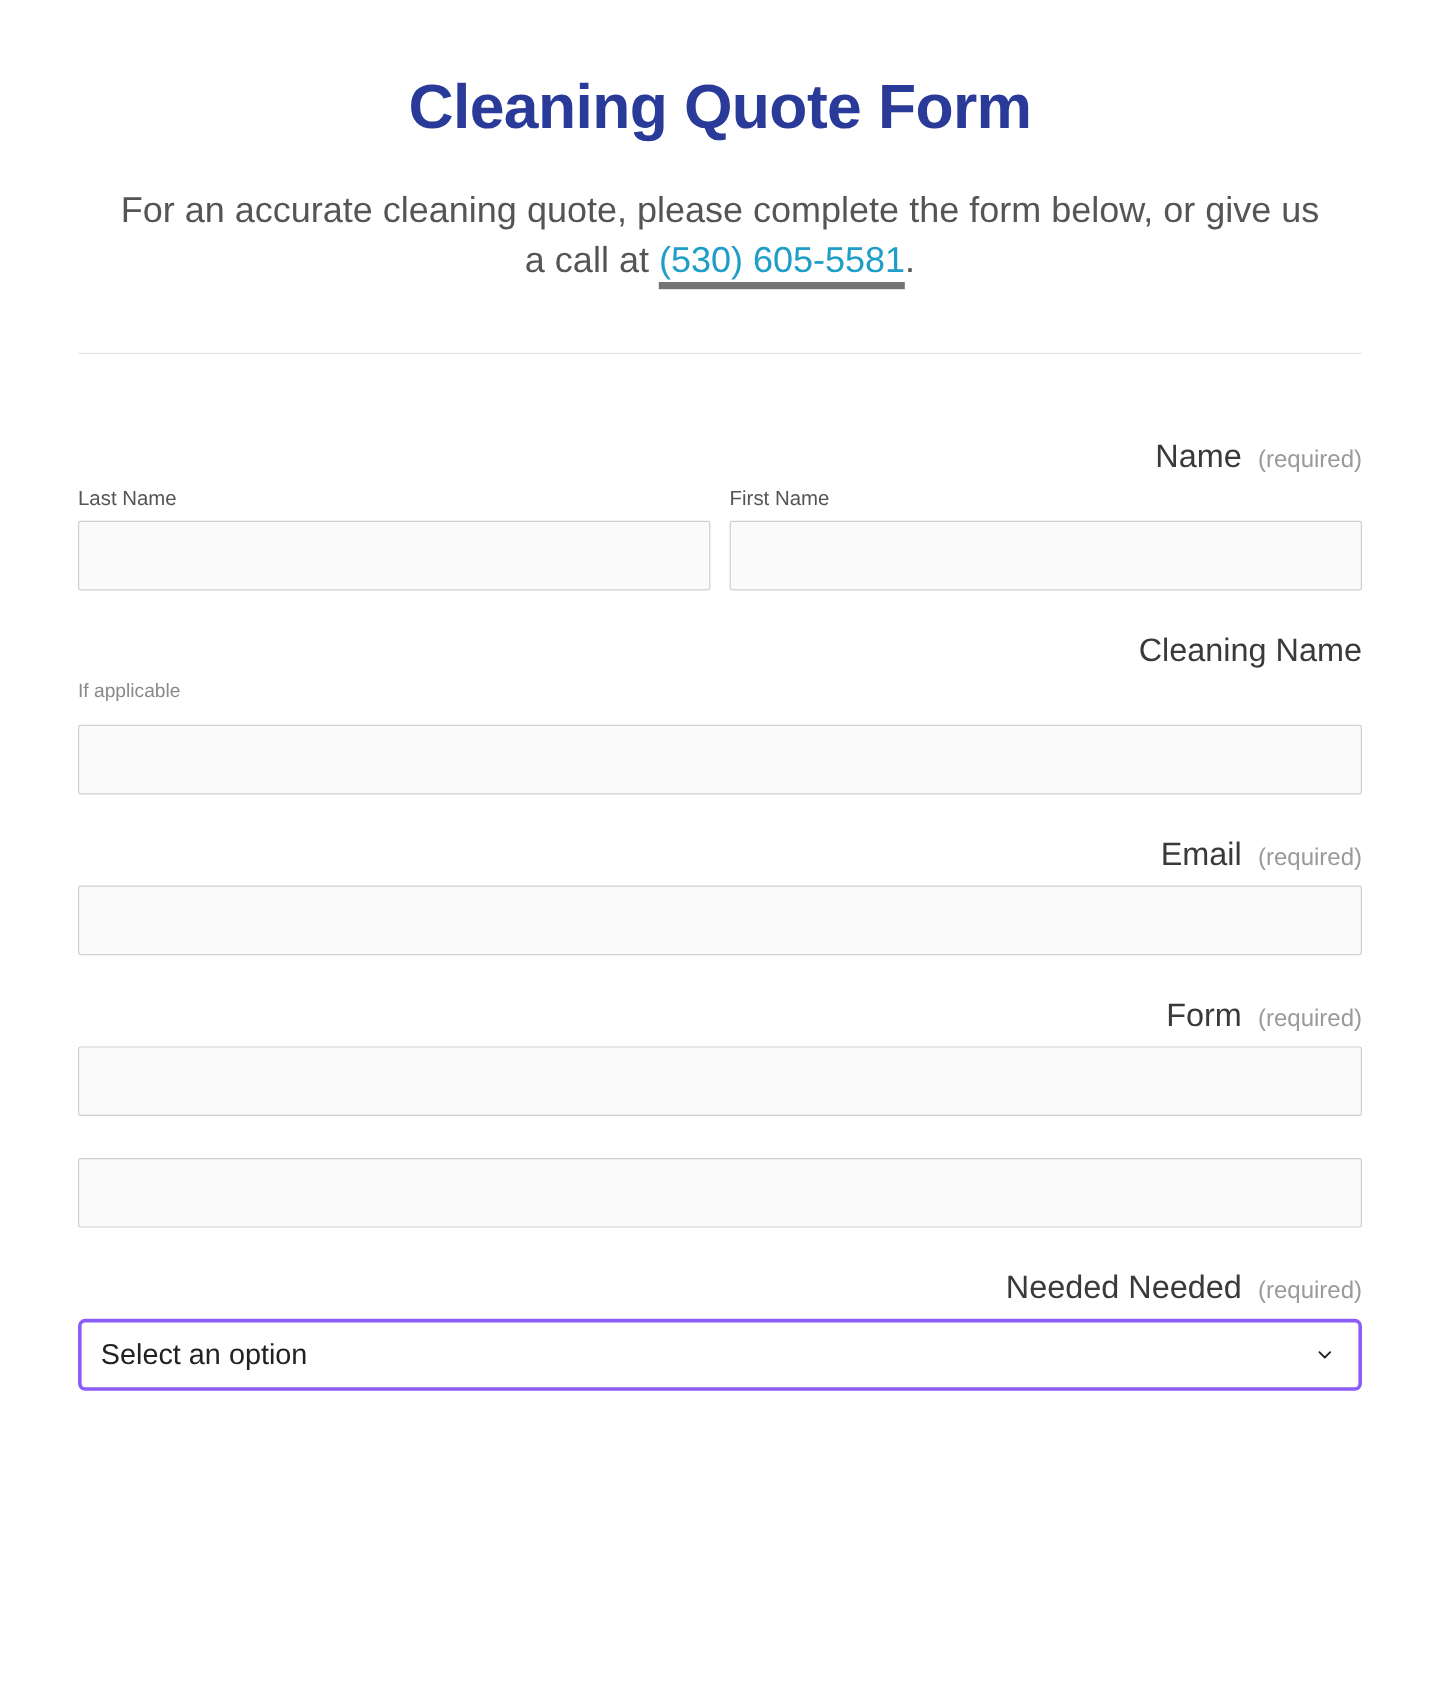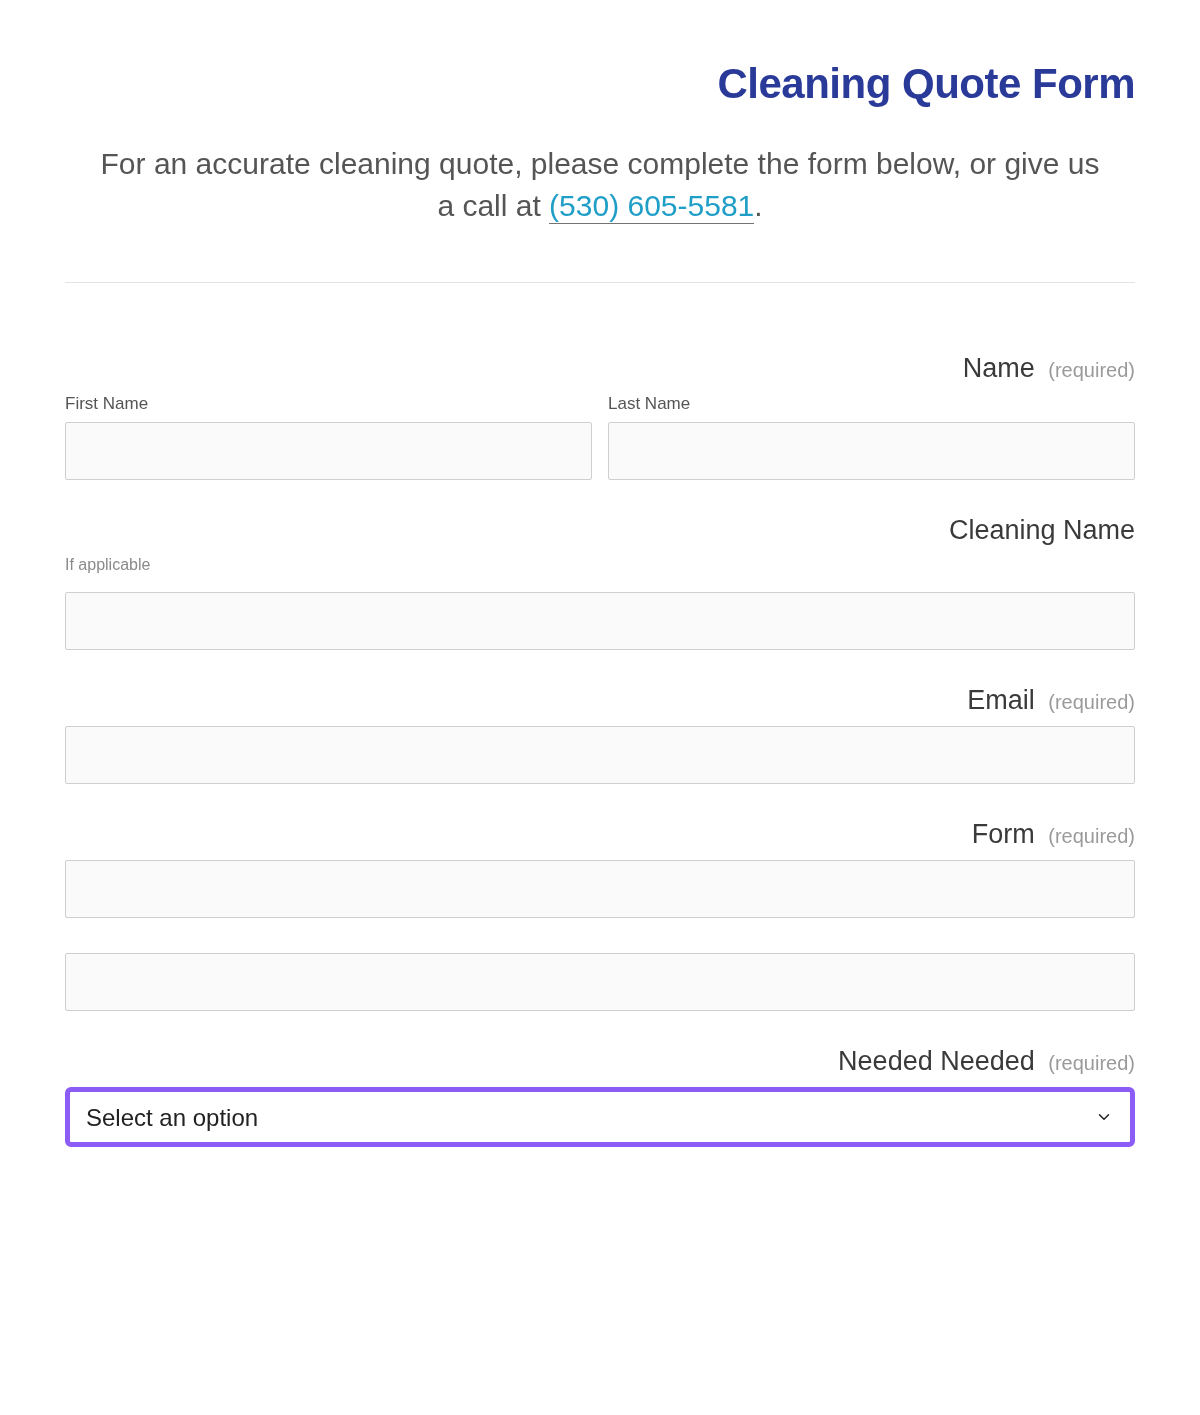--- a/index.html
+++ b/index.html
@@ -9,40 +9,40 @@
   }
   body {
     font-family: -apple-system, BlinkMacSystemFont, "Segoe UI", Helvetica, Arial, sans-serif;
     background: #ffffff;
     width: 1200px;
     margin: 0 auto;
     padding: 60px 65px 40px 65px;
     color: #3a3a3a;
   }
   .page-title {
-    font-size: 42px;
+    font-size: 52px;
     font-weight: 800;
     color: #2a3a99;
-    text-align: right;
+    text-align: center;
     margin-bottom: 35px;
     letter-spacing: -0.5px;
   }
   .intro {
     font-size: 30px;
     font-weight: 400;
     color: #555;
     text-align: center;
     line-height: 1.4;
     margin: 0 auto 55px auto;
     max-width: 1000px;
   }
   .phone-link {
     color: #1f9ec7;
     text-decoration: none;
-    border-bottom: 1px solid #737373;
+    border-bottom: 6px solid #737373;
     padding-bottom: 1px;
   }
   hr.divider {
     border: none;
     border-top: 1px solid #e3e3e3;
     margin-bottom: 70px;
   }
   .field-group {
     margin-bottom: 35px;
   }
@@ -88,21 +88,21 @@
     font-size: 18px;
     padding: 0 14px;
     border-radius: 2px;
   }
   .select-wrap {
     position: relative;
   }
   .select-input {
     width: 100%;
     height: 60px;
-    border: 5px solid #8b5cf6;
+    border: 3px solid #8b5cf6;
     background: #ffffff;
     font-size: 24px;
     padding: 0 50px 0 16px;
     border-radius: 6px;
     appearance: none;
     -webkit-appearance: none;
     color: #222;
     cursor: pointer;
   }
   .select-wrap .chevron {
@@ -129,25 +129,25 @@
 
 <hr class="divider">
 
 <div class="field-group">
   <div class="field-label">
     <span>Name</span>
     <span class="required-tag">(required)</span>
   </div>
   <div class="row-2">
     <div class="col">
-      <label class="sub-label">First Name</label>
+      <label class="sub-label">Last Name</label>
       <input type="text" class="text-input" style="">
     </div>
     <div class="col">
-      <label class="sub-label">Last Name</label>
+      <label class="sub-label">First Name</label>
       <input type="text" class="text-input" style="">
     </div>
   </div>
 </div>
 
 <div class="field-group">
   <div class="field-label">Cleaning Name</div>
   <div class="sub-text">If applicable</div>
   <input type="text" class="text-input" style="">
 </div>

